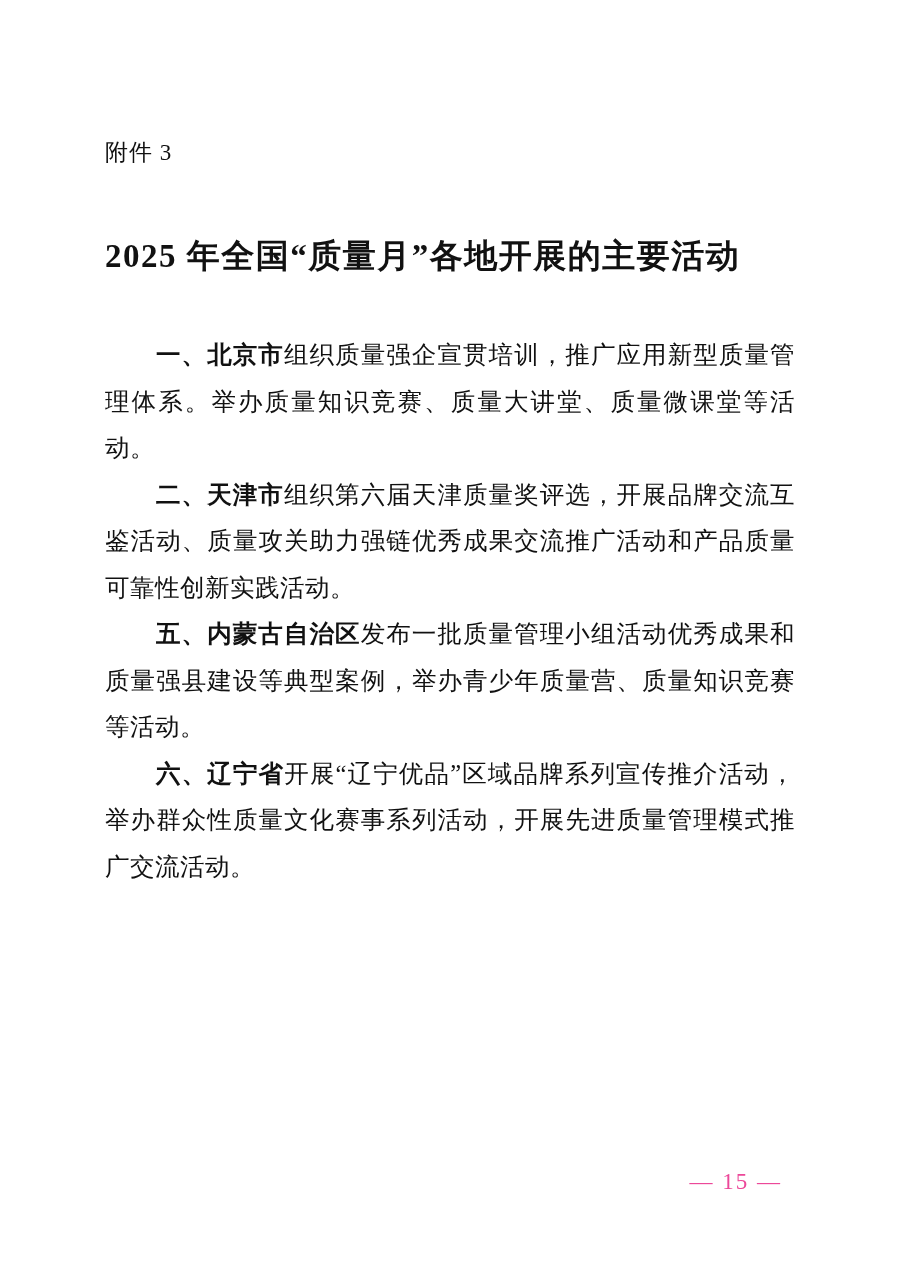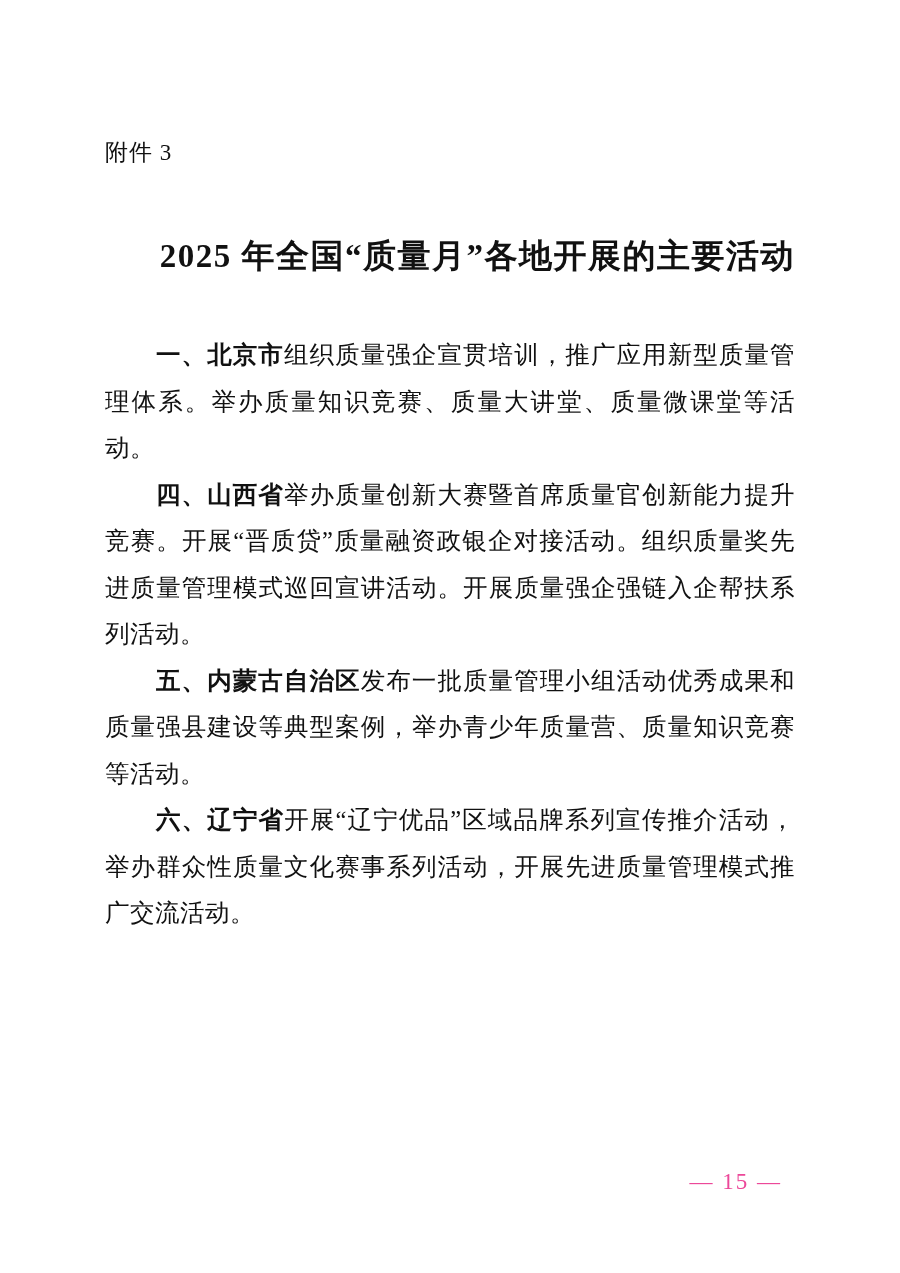--- a/index.html
+++ b/index.html
@@ -20,21 +20,21 @@
     overflow: hidden;
   }
   .attachment-label {
     font-size: 23px;
     line-height: 26px;
     letter-spacing: 1px;
     font-weight: 400;
   }
   .doc-title {
     margin-top: 70px;
-    text-align: right;
+    text-align: left;
     font-size: 33px;
     line-height: 40px;
     font-weight: 700;
     letter-spacing: 1.5px;
     font-family: "Liberation Serif", "DejaVu Serif", serif;
   }
   .doc-body {
     margin-top: 56px;
   }
   .body-para {
@@ -65,23 +65,23 @@
 <div class="page">
 
   <div class="attachment-label">附件 3</div>
 
   <div class="doc-title">2025 年全国“质量月”各地开展的主要活动</div>
 
   <div class="doc-body">
 
     <p class="body-para"><span class="para-lead">一、北京市</span><span>组织质量强企宣贯培训，推广应用新型质量管理体系。举办质量知识竞赛、质量大讲堂、质量微课堂等活动。</span></p>
 
+    <p class="body-para"><span class="para-lead">二、天津市</span><span>组织第六届天津质量奖评选，开展品牌交流互鉴活动、质量攻关助力强链优秀成果交流推广活动和产品质量可靠性创新实践活动。</span></p>
 
 
-    <p class="body-para"><span class="para-lead">四、山西省</span><span>举办质量创新大赛暨首席质量官创新能力提升竞赛。开展“晋质贷”质量融资政银企对接活动。组织质量奖先进质量管理模式巡回宣讲活动。开展质量强企强链入企帮扶系列活动。</span></p>
 
     <p class="body-para"><span class="para-lead">五、内蒙古自治区</span><span>发布一批质量管理小组活动优秀成果和质量强县建设等典型案例，举办青少年质量营、质量知识竞赛等活动。</span></p>
 
     <p class="body-para"><span class="para-lead">六、辽宁省</span><span>开展“辽宁优品”区域品牌系列宣传推介活动，举办群众性质量文化赛事系列活动，开展先进质量管理模式推广交流活动。</span></p>
 
   </div>
 
   <div class="page-number">— 15 —</div>
 
 </div>

